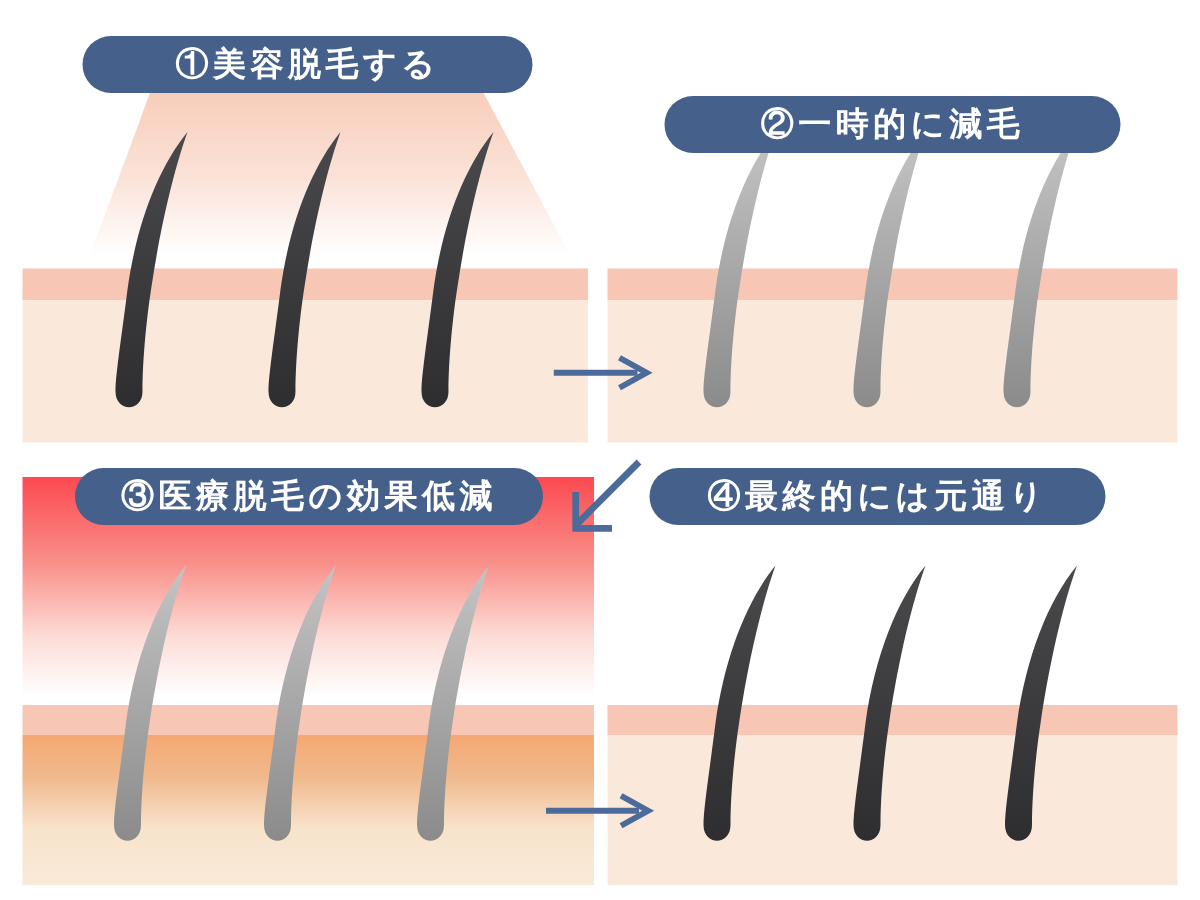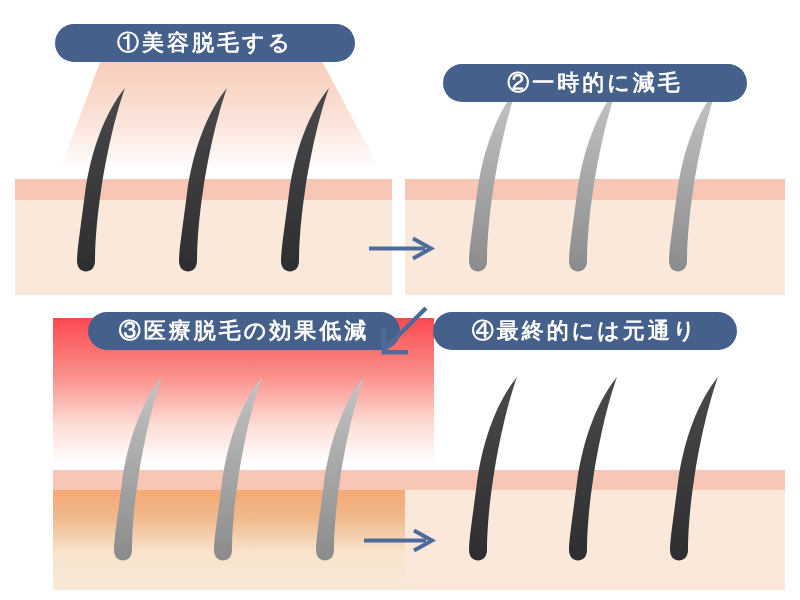--- a/index.html
+++ b/index.html
@@ -78,21 +78,21 @@
     <svg class="hairs" style="left:0;top:61px;" width="380" height="190" viewBox="0 0 380 190">
       <use href="#hair-shape" fill="url(#hairGray)" transform="translate(57,0)"></use>
       <use href="#hair-shape" fill="url(#hairGray)" transform="translate(157,0)"></use>
       <use href="#hair-shape" fill="url(#hairGray)" transform="translate(257,0)"></use>
     </svg>
     <div class="pill" style="left:38px;top:0;width:304px;margin-top:40px;">
       <span>②一時的に減毛</span>
     </div>
   </div>
 
-  <div class="panel" style="left:15px;top:308px;width:381px;height:282px;margin-left:38px;">
+  <div class="panel" style="left:15px;top:308px;width:381px;height:282px;">
     <div class="red-glow"></div>
     <div class="skin" style="top:162px;height:120px;">
       <div class="skin-band" style="height:20px;"></div>
       <div class="skin-body orange" style="top:20px;height:100px;"></div>
     </div>
     <svg class="hairs" style="left:0;top:66px;" width="381" height="190" viewBox="0 0 381 190">
       <use href="#hair-shape" fill="url(#hairGray)" transform="translate(54,0)"></use>
       <use href="#hair-shape" fill="url(#hairGray)" transform="translate(154,0)"></use>
       <use href="#hair-shape" fill="url(#hairGray)" transform="translate(256,0)"></use>
     </svg>

